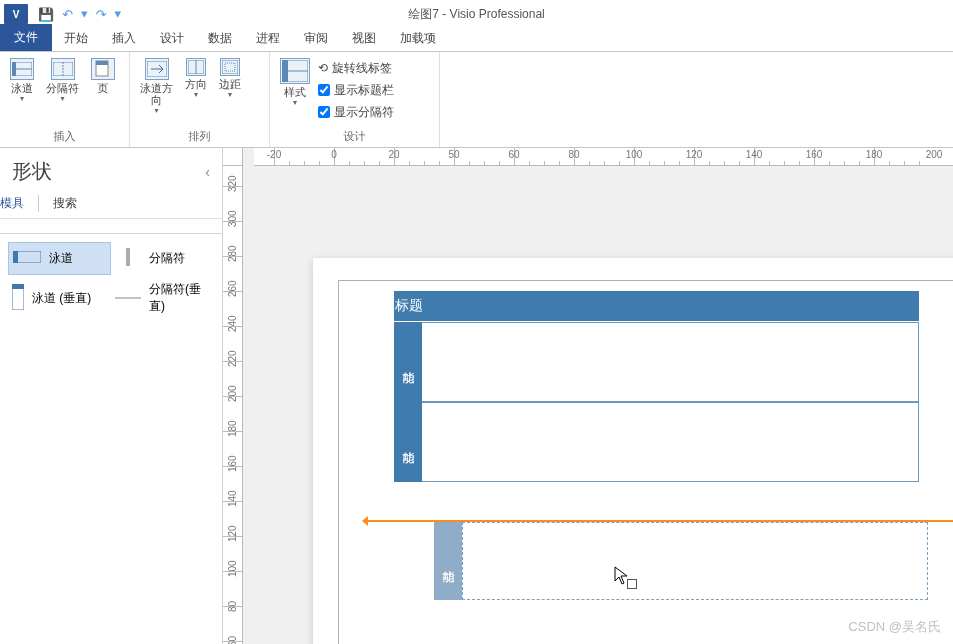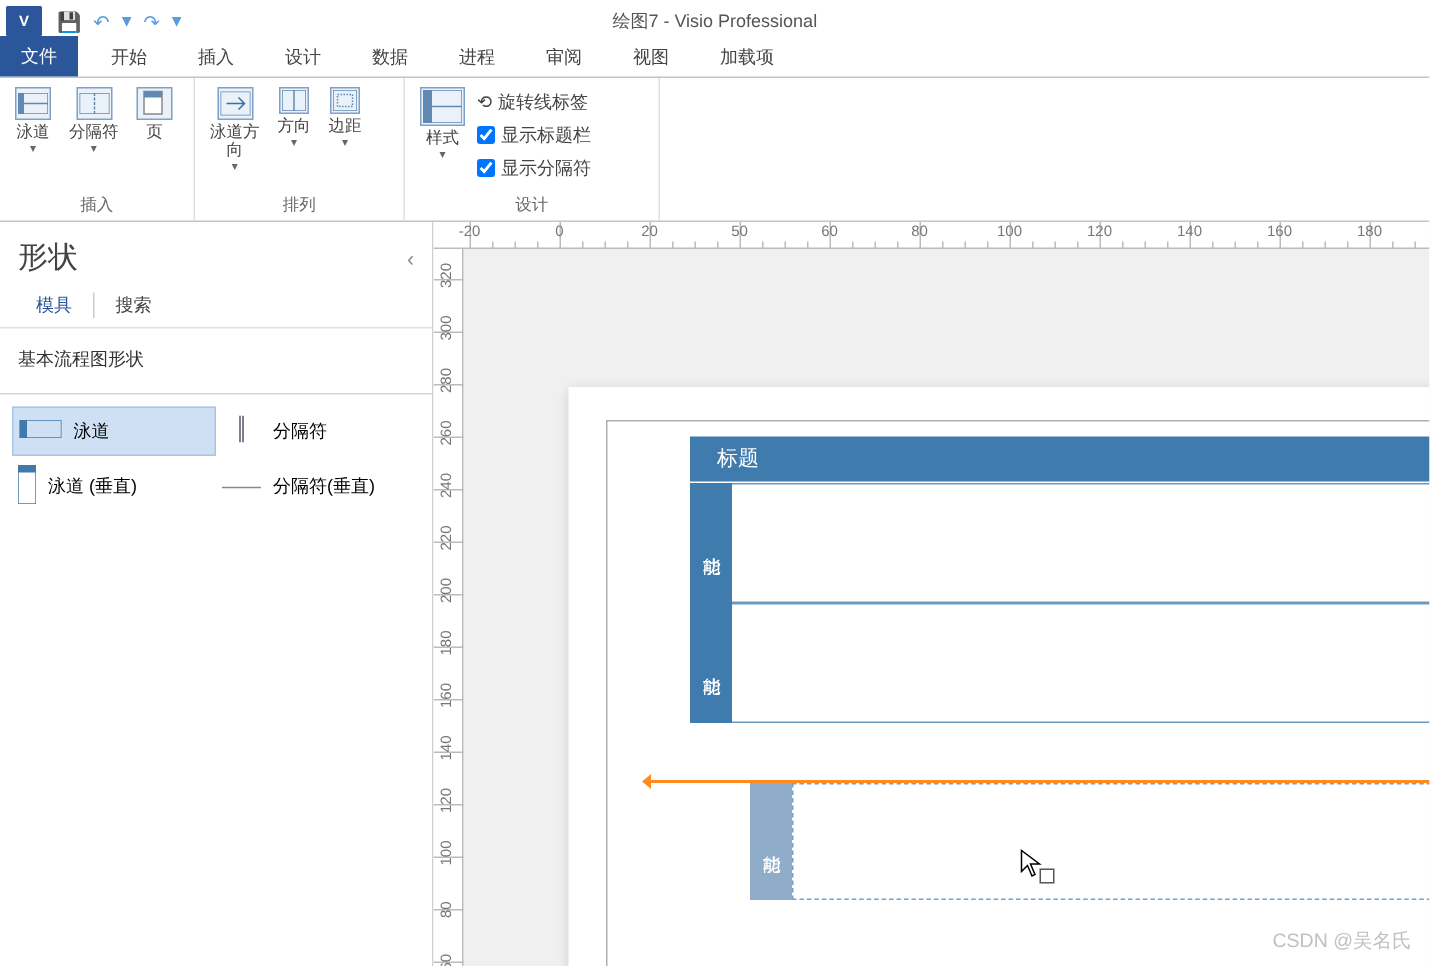--- a/index.html
+++ b/index.html
@@ -4,70 +4,70 @@
 <style>
 * { margin: 0; padding: 0; box-sizing: border-box; font-family: "Microsoft YaHei", "Segoe UI", sans-serif; font-size: 12px; }
 body { background: #fff; width: 953px; height: 644px; overflow: hidden; position: relative; }
 
 .titlebar { height: 28px; display: flex; align-items: center; background: #fff; }
 .titlebar .logo { width: 24px; height: 20px; background: #2b579a; margin: 2px 4px; display: flex; align-items: center; justify-content: center; color: #fff; font-size: 10px; font-weight: bold; border-radius: 1px; }
 .titlebar .qat { display: flex; align-items: center; gap: 8px; padding: 0 6px; }
 .titlebar .qat span { color: #5a9adf; font-size: 13px; }
 .titlebar .wintitle { position: absolute; left: 50%; transform: translateX(-50%); color: #555; font-size: 12px; }
 
-.tabs { height: 24px; display: flex; align-items: flex-end; border-bottom: 1px solid #c5c5c5; gap: 10px; }
+.tabs { height: 24px; display: flex; align-items: flex-end; border-bottom: 1px solid #c5c5c5; }
 .tabs .tab { padding: 4px 12px; cursor: pointer; color: #444; }
 .tabs .tab.file { background: #2b579a; color: #fff; padding: 5px 14px; }
 .tabs .tab.active { border: 1px solid #c5c5c5; border-bottom: 1px solid #fff; background: #fff; color: #2b579a; margin-bottom: -1px; }
 
 .ribbon { height: 96px; border-bottom: 1px solid #c5c5c5; display: flex; background: #fff; }
 .ribbon .group { border-right: 1px solid #e0e0e0; display: flex; flex-direction: column; justify-content: space-between; }
 .ribbon .group .row { display: flex; padding: 4px 6px 0 6px; gap: 4px; }
 .ribbon .group .caption { text-align: center; color: #666; font-size: 11px; padding-bottom: 3px; }
 .rbtn { display: flex; flex-direction: column; align-items: center; cursor: pointer; padding: 2px 4px; gap: 2px; }
 .rbtn .ico { width: 24px; height: 22px; border: 1px solid #7da2c9; background: #eaf1f8; display: flex; align-items: center; justify-content: center; }
 .rbtn .ico.small { width: 20px; height: 18px; }
 .rbtn .lbl { font-size: 11px; color: #444; line-height: 1.1; text-align: center; }
 .dd { font-size: 8px; color: #666; margin-top: -2px; }
 .chkrow { display: flex; align-items: center; gap: 4px; height: 20px; color: #444; }
 .chkrow input { width: 12px; height: 12px; }
 
 .workspace { display: flex; height: calc(644px - 28px - 24px - 96px); }
 
-.shapes-panel { width: 289px; border-right: 1px solid #d0d0d0; display: flex; flex-direction: column; background: #fff; }
+.shapes-panel { width: 223px; border-right: 1px solid #d0d0d0; display: flex; flex-direction: column; background: #fff; }
 .shapes-panel .hdr { display: flex; align-items: center; justify-content: space-between; padding: 10px 12px 4px 12px; color: #333; }
 .shapes-panel .hdr .title { font-size: 20px; font-weight: 300; color: #444; }
 .shapes-panel .hdr .collapse { color: #888; font-size: 14px; cursor: pointer; }
-.shapes-panel .subhdr { display: flex; gap: 14px; padding: 6px 24px; color: #444; border-bottom: 1px solid #e0e0e0; }
+.shapes-panel .subhdr { display: flex; gap: 14px; padding: 6px 0; color: #444; border-bottom: 1px solid #e0e0e0; }
 .shapes-panel .subhdr .act { color: #2b579a; font-weight: normal; }
 .shapes-panel .sep { width: 1px; background: #ccc; }
 .shapes-panel .list { padding: 6px 0; }
 .shapes-panel .item { padding: 6px 12px; cursor: pointer; color: #333; display:flex; align-items:center; gap:6px;}
 .shapes-panel .item.sel { background: #cdd9e8; }
 .shapes-panel .grid2 { display: grid; grid-template-columns: 1fr 1fr; column-gap: 0; padding: 6px 8px; }
 .shapes-panel .cell { display: flex; align-items: center; gap: 8px; padding: 6px 4px; cursor: pointer; }
 .shapes-panel .cell.sel { background: #cfe0f4; border:1px solid #a8c5e6;}
 .shapeico { display:inline-block; }
 
 .canvas-area { flex: 1; position: relative; background: #f0f0f0; overflow: hidden; }
-.ruler-h { position: absolute; top: 0; left: 4px; right: 0; height: 18px; background: #fff; border-bottom: 1px solid #bbb; }
+.ruler-h { position: absolute; top: 0; left: 31px; right: 0; height: 18px; background: #fff; border-bottom: 1px solid #bbb; }
 .ruler-h .ticks { position: relative; height: 100%; }
 .ruler-h .tick { position: absolute; top: 0; width: 1px; height: 18px; background: #bbb; }
 .ruler-h .tick.min { height: 5px; top: 13px; }
 .ruler-h .lbl { position: absolute; top: 1px; font-size: 10px; color: #777; transform: translateX(-50%); }
 .ruler-v { position: absolute; left: 0; top: 18px; bottom: 0; width: 20px; background: #fff; border-right: 1px solid #bbb; }
 .ruler-v .tick { position: absolute; left: 0; height: 1px; width: 20px; background: #bbb; }
 .ruler-v .lbl { position: absolute; left: 2px; font-size: 10px; color: #777; transform: translateY(-50%) rotate(-90deg); transform-origin: left center; white-space: nowrap; }
 .corner { position: absolute; left: 0; top: 0; width: 20px; height: 18px; background: #fff; border-right: 1px solid #bbb; border-bottom: 1px solid #bbb; }
 
 .page { position: absolute; left: 90px; top: 110px; width: 800px; height: 700px; background: #fff; box-shadow: 0 2px 8px rgba(0,0,0,0.15); }
 .page-inner { position: absolute; border: 1px solid #b0b0b0; left: 25px; top: 22px; right: 0; bottom: 0; }
 
 .cff { position: absolute; left: 55px; top: 10px; width: 525px; }
-.cff-title { background: #3f7cad; color: #fff; padding: 6px 18px; font-size: 14px; border-bottom: 1px solid #fff; }
+.cff-title { background: #3f7cad; color: #fff; padding: 6px 1px; font-size: 14px; border-bottom: 1px solid #fff; }
 .cff-phase { background: #3f7cad; color: #fff; text-align: right; padding: 2px 8px; font-size: 12px; height:20px;}
 .cff-row { display: flex; }
 .cff-row .label { width: 28px; background: #3f7cad; color: #fff; writing-mode: vertical-rl; text-align: center; display: flex; align-items: center; justify-content: center; font-size: 12px; padding: 6px 0; }
 .cff-row .body { flex: 1; border: 1px solid #6a99bf; border-left: none; height: 80px; background: #fff; }
 
 .drag-lane { position: absolute; left: 145px; top: 372px; width: 720px; height: 80px; }
 .drag-lane .dline { position: absolute; left: 0; right: 0; top: 0; height: 2px; background: #ff8a1f; }
 .drag-lane .dcap { position:absolute; top:-4px; width:0;height:0; border-top:5px solid transparent; border-bottom:5px solid transparent;}
 .drag-lane .dcap.l { left:-6px; border-right:6px solid #ff8a1f;}
 .drag-lane .ghost-label { position: absolute; left: 66px; top: 2px; width: 28px; height: 78px; background: #8facc8; color: #fff; writing-mode: vertical-rl; display: flex; align-items: center; justify-content: center; }
@@ -217,21 +217,20 @@
     <div class="hdr">
       <div class="title">形状</div>
       <div class="collapse">‹</div>
     </div>
     <div class="subhdr">
       <span class="act">模具</span>
       <span class="sep"></span>
       <span>搜索</span>
     </div>
     <div class="list">
-      <div class="item">基本流程图形状</div>
     </div>
     <div style="height:1px;background:#d6d6d6;margin:2px 0"></div>
     <div class="grid2">
       <div class="cell sel">
         <span class="shapeico"><svg width="28" height="12">
               <rect width="28" height="12" fill="none" stroke="#4279ac"></rect>
               <rect width="5" height="12" fill="#4279ac"></rect>
             </svg></span>
         <span>泳道</span>
       </div>

